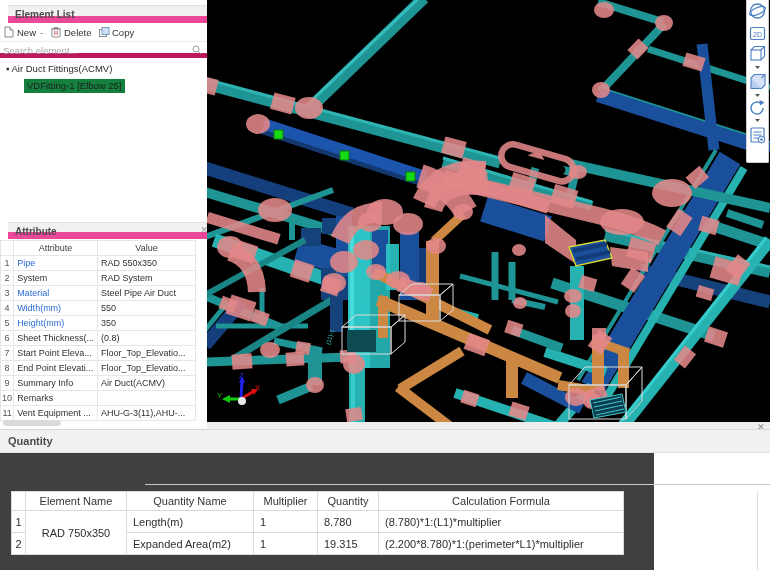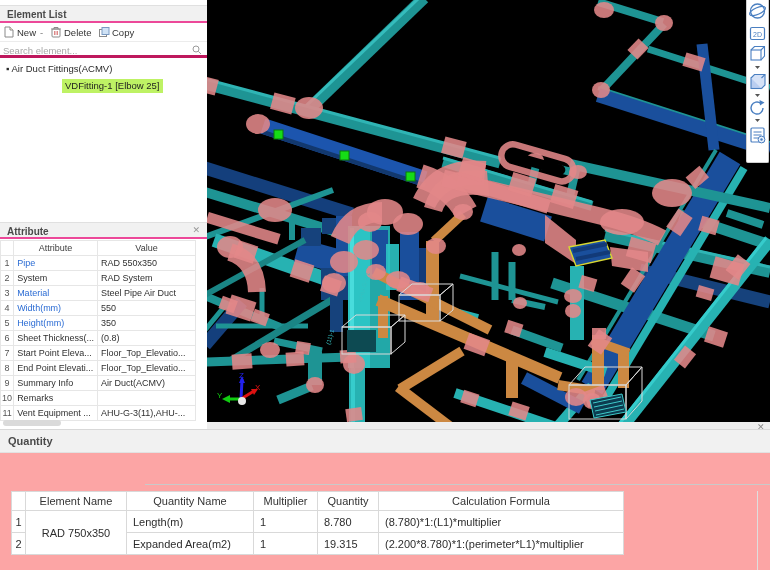--- a/index.html
+++ b/index.html
@@ -2,49 +2,49 @@
 <html><head>
 <meta charset="utf-8">
 <style>
 * { margin:0; padding:0; box-sizing:border-box; }
 html,body { width:770px; height:570px; overflow:hidden; background:#fff;
   font-family:"Liberation Sans", sans-serif; }
 #app { position:relative; width:770px; height:570px; }
 .abs { position:absolute; }
 
 #left { position:absolute; left:0; top:0; width:207px; height:429px; background:#fff; }
-.hdrbar { position:absolute; left:0; width:207px; background:#f1f1f1; border-top:1px solid #e0e0e0; border-bottom:2px solid #ec4899; }
+.hdrbar { position:absolute; left:8px; width:207px; background:#f1f1f1; border-top:1px solid #e0e0e0; border-bottom:7px solid #ec4899; }
 .hdrbar b { font-size:10px; color:#4a4a4a; position:absolute; left:7px; top:3px; letter-spacing:0; }
 #elhdr { top:5px; height:18px; }
 #toolbar { position:absolute; left:0; top:23px; width:207px; height:18px; background:#fff; font-size:9.5px; color:#333; }
 #toolbar span.lbl { position:absolute; top:4px; }
-#search { position:absolute; left:0; top:41px; width:236px; height:17px; border-bottom:3px solid #be185d; border-top:1px solid #ececec; }
+#search { position:absolute; left:0; top:41px; width:236px; height:17px; border-bottom:5px solid #be185d; border-top:1px solid #ececec; }
 #search .ph { position:absolute; left:3px; top:3px; font-size:9.5px; color:#a9a9a9; }
 #tree { position:absolute; left:0; top:58px; width:207px; }
 .titem1 { position:absolute; left:6px; top:5px; font-size:9.5px; color:#2a2a2a; }
-.titem2 { position:absolute; left:24px; top:21px; font-size:9.5px; color:#1f1f1f; background:#bef264; padding:1px 3px 2px 3px;margin-left:38px; }
+.titem2 { position:absolute; left:24px; top:21px; font-size:9.5px; color:#1f1f1f; background:#15803d; padding:1px 3px 2px 3px; }
 
 #attrhdr { top:222px; height:17px; }
 #attrtbl { position:absolute; left:0; top:240px; width:196px; border-collapse:collapse; font-size:9px; color:#303030; }
 #attrtbl td { border:1px solid #e6e6e6; height:15px; padding:0 0 0 3px; white-space:nowrap; overflow:hidden; }
 #attrtbl td.num { width:13px; text-align:center; color:#555; padding:0; }
 #attrtbl td.an { width:83px; }
 #attrtbl td.av { width:97px; }
 #attrtbl tr.hd td { text-align:center; color:#3c3c3c; padding:0; }
 .blue { color:#2b6cd4; }
 #hscroll { position:absolute; left:3px; top:420px; width:58px; height:6px; background:#dadada; border-radius:3px; }
 
 #vp { position:absolute; left:207px; top:0; width:563px; height:422px; background:#000; }
 #vstrip { position:absolute; left:207px; top:422px; width:563px; height:7px; background:#ededed; }
 #vx { position:absolute; left:757px; top:422px; font-size:9px; color:#8a8a8a; }
 #vpsvg { position:absolute; left:0; top:0; }
 
 #rtools { position:absolute; left:539px; top:0px; width:23px; height:163px; background:#fff; border:1px solid #cfcfcf; border-top:none; border-radius:0 0 2px 2px; }
 
-#bottom { position:absolute; left:0; top:429px; width:770px; height:141px; background:#fca5a5; }
+#bottom { position:absolute; left:0; top:429px; width:654px; height:141px; background:#404040; }
 #qhdr { position:absolute; left:0; top:0; width:770px; height:24px; background:#f1f1f1; border-top:1px solid #d8d8d8; border-bottom:1px solid #e2e2e2; }
 #qhdr b { position:absolute; left:8px; top:5px; font-size:11px; color:#4a4a4a; }
 #tab { position:absolute; left:1px; top:29px; width:144px; height:27px; background:#fff; border:1px solid #c9c9c9; border-bottom:none; }
 #tab span { font-size:10.5px; color:#2b6cd4; position:relative; top:6px; left:5px; }
 #tabline { position:absolute; left:145px; top:55px; width:625px; height:1px; background:#c9c9c9; }
 #export { position:absolute; left:666px; top:27px; width:99px; height:22px; background:#f2f2f2; border:1px solid #dcdcdc; border-radius:2px; text-align:center; }
 #export span { font-size:10px; color:#b4b4b4; position:relative; top:4px; }
 #qtbl { position:absolute; left:11px; top:62px; border-collapse:collapse; font-size:11px; color:#2d2d2d; background:#fff; }
 #qtbl td { border:1px solid #d9d9d9; padding:0 0 0 6px; white-space:nowrap; }
 #qtbl tr.h td { text-align:center; padding:0; height:19px; color:#333; }

